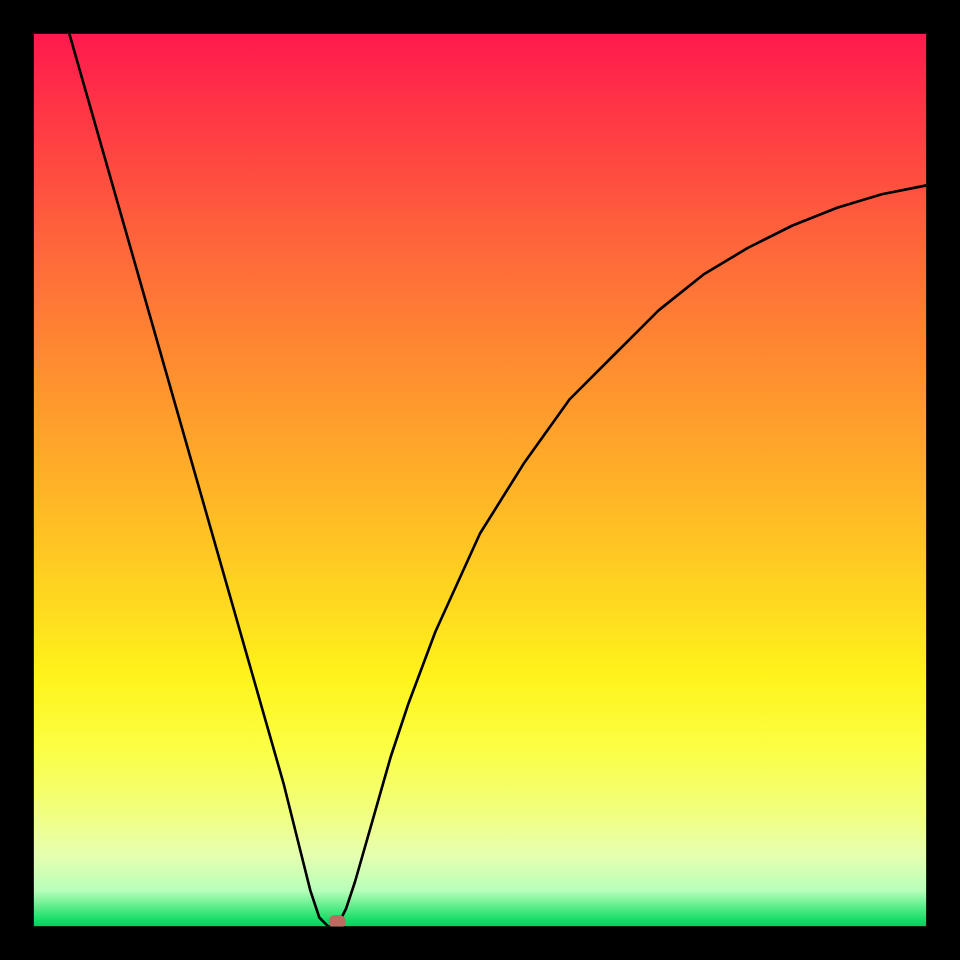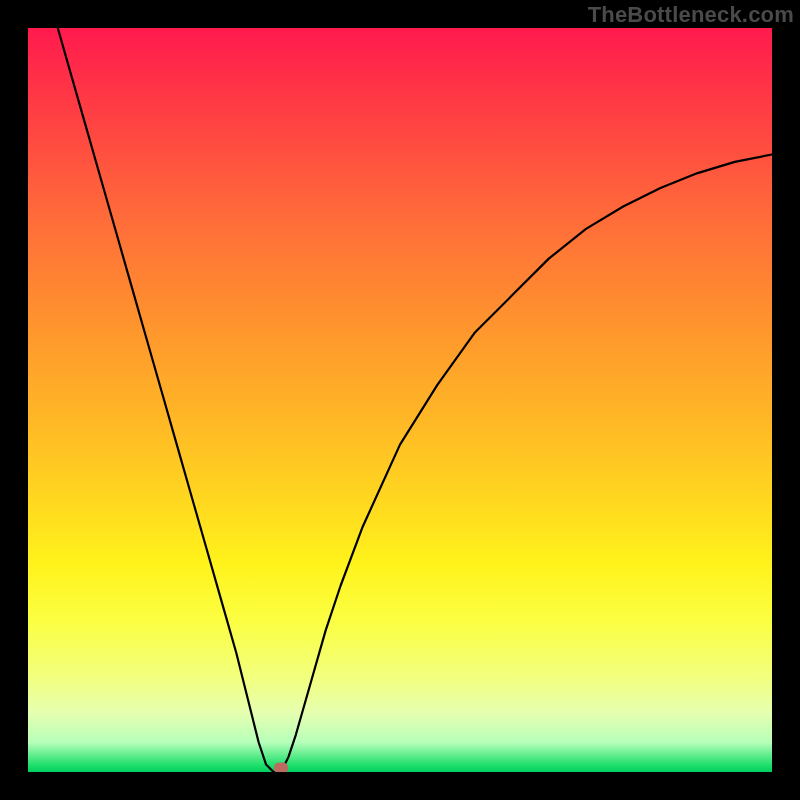--- a/index.html
+++ b/index.html
@@ -75,14 +75,13 @@
 <body>
 
 <div class="frame">
   <div class="plot">
     <div class="gradient-bg"></div>
     <svg class="curve" viewBox="0 0 744 744" preserveAspectRatio="none">
       <path id="curve-path" d="M29.76 0.00 L44.64 52.08 L59.52 104.16 L74.40 156.24 L89.28 208.32 L104.16 260.40 L119.04 312.48 L133.92 364.56 L148.80 416.64 L163.68 468.72 L178.56 520.80 L193.44 572.88 L208.32 624.96 L223.20 684.48 L230.64 714.24 L238.08 736.56 L245.52 744.00 L252.96 744.00 L260.40 729.12 L267.84 706.80 L282.72 654.72 L297.60 602.64 L312.48 558.00 L334.80 498.48 L372.00 416.64 L409.20 357.12 L446.40 305.04 L483.60 267.84 L520.80 230.64 L558.00 200.88 L595.20 178.56 L632.40 159.96 L669.60 145.08 L706.80 133.92 L744.00 126.48" fill="none" stroke="#000" stroke-width="2.2" stroke-linejoin="round" stroke-linecap="round"></path>
     </svg>
     <div id="marker" class="marker" style="left: 252.96px; top: 740px;"></div>
   </div>
-  <div class="watermark">TheBottleneck.com</div>
 </div>
 
 </body></html>

